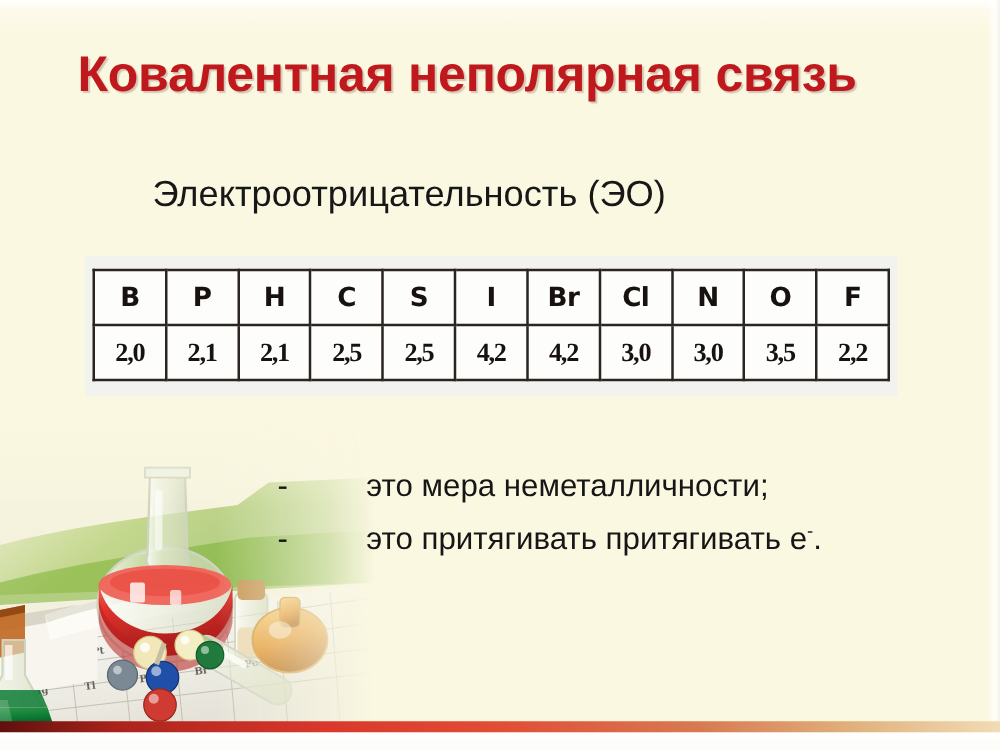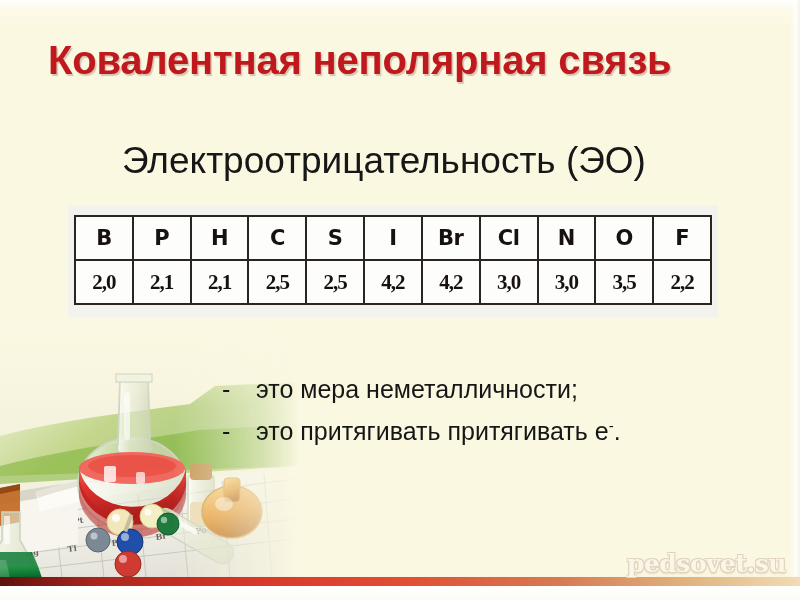--- a/index.html
+++ b/index.html
@@ -35,38 +35,38 @@
     position: absolute;
     top: 0; left: 0;
     width: 800px; height: 8px;
     background: linear-gradient(to bottom, rgba(255,255,255,0.9), rgba(255,255,255,0));
     pointer-events: none;
   }
 
   
   .title {
     position: absolute;
-    left: 48px;
+    left: 62px;
     top: 34px;
     width: 640px;
     color: #c0191d;
     font-size: 40px;
     font-weight: bold;
     line-height: 1.32;
     letter-spacing: -0.2px;
     text-shadow: 1.5px 1.5px 1px rgba(150,120,110,0.40);
   }
 
   
   .subtitle {
     position: absolute;
     left: 122px;
     top: 141px;
     color: #171717;
-    font-size: 37px;
+    font-size: 29px;
     line-height: 1.1;
     white-space: nowrap;
   }
 
   
   .table-panel {
     position: absolute;
     left: 68px;
     top: 205px;
     width: 650px;
@@ -119,20 +119,21 @@
     align-items: flex-start;
     margin-bottom: 6px;
   }
   .bullet .dash {
     width: 34px;
     flex: 0 0 34px;
     color: #161616;
   }
   .bullet .btext {
     flex: 1 1 auto;
+    margin-left: 37px;
   }
   .sup-minus {
     font-size: 15px;
     vertical-align: super;
     line-height: 0;
   }
 
   
   .photo {
     position: absolute;
@@ -378,15 +379,14 @@
     </div>
     <div class="bullet">
       <span class="dash">-</span>
       <span class="btext"><span>это притягивать притягивать e</span><span class="sup-minus">-</span><span>.</span></span>
     </div>
   </div>
 
   <div class="bottom-bar"></div>
   <div class="bottom-strip"></div>
 
-  <div class="watermark">pedsovet.su</div>
 
 </div>
 
 </body></html>

